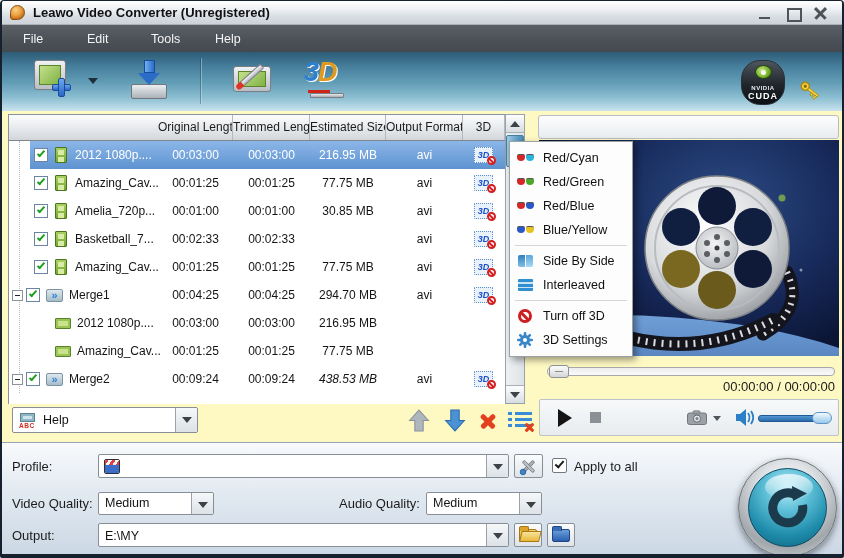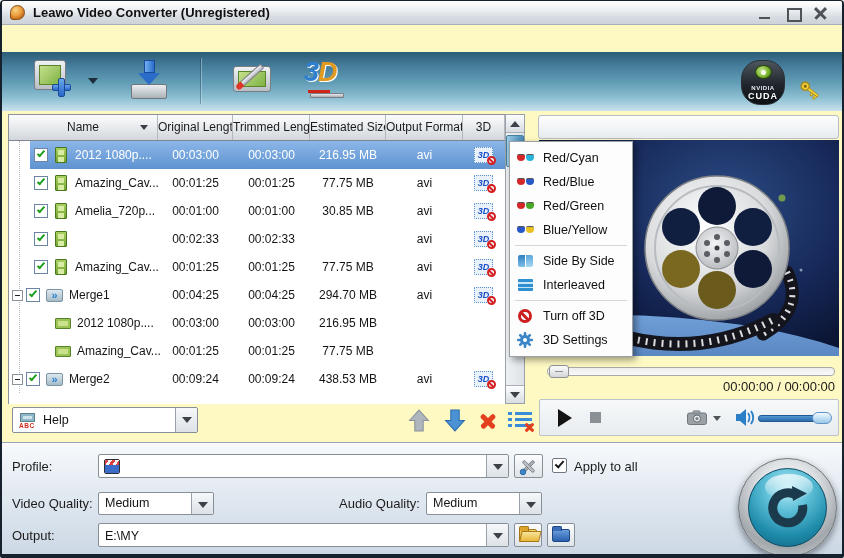--- a/index.html
+++ b/index.html
@@ -201,20 +201,26 @@
 <div class="window">
 
   <div class="titlebar">
     <div class="app-logo"></div>
     <div class="app-title">Leawo Video Converter (Unregistered)</div>
     <div class="win-btn wb-min"></div>
     <div class="win-btn wb-max"></div>
     <div class="win-btn wb-close"></div>
   </div>
 
+  <div class="menubar" id="menubar">
+      <div class="menu-item">File</div>
+      <div class="menu-item">Edit</div>
+      <div class="menu-item">Tools</div>
+      <div class="menu-item">Help</div>
+    </div>
 
   <div class="toolbar">
     <div class="tb-btn" style="left:32px;width:46px;">
       <div class="film-frame" style="left:0;top:2px;"></div>
       <div class="plus-ico" style="left:18px;top:20px;"></div>
     </div>
     <div class="dd-tri" style="left:86px;top:26px;"></div>
     <div class="tb-btn" style="left:126px;width:44px;">
       <div class="film-base" style="left:3px;top:26px;"></div>
       <div class="dl-arrow-stem" style="left:16px;top:2px;"></div>
@@ -240,21 +246,20 @@
         <circle cx="6" cy="12" r="4" fill="#f2d438" stroke="#a8881c" stroke-width="1.6"></circle>
         <circle cx="6" cy="12" r="1.6" fill="#8a6c14"></circle>
         <rect x="10" y="10.8" width="12" height="2.6" fill="#f2d438" stroke="#a8881c" stroke-width="0.8"></rect>
         <rect x="15" y="13" width="2" height="3" fill="#f2d438" stroke="#a8881c" stroke-width="0.8"></rect>
         <rect x="19" y="13" width="2" height="4" fill="#f2d438" stroke="#a8881c" stroke-width="0.8"></rect>
       </g>
     </svg>
   </div>
 
   <div class="thead" id="thead">
-      <div class="th-cell" style="left: 0px; width: 149px;">Name<div class="sort-tri"></div></div>
       <div class="th-cell" style="left: 149px; width: 75px;">Original Length</div>
       <div class="th-cell" style="left: 224px; width: 77px;">Trimmed Length</div>
       <div class="th-cell" style="left: 301px; width: 76px;">Estimated Size</div>
       <div class="th-cell" style="left: 377px; width: 77px;">Output Format</div>
       <div class="th-cell" style="left: 454px; width: 42px;">3D</div>
     </div>
 
   <div class="tbody" id="tbody">
     <div class="treeline"></div>
   <div class="t-row sel" style="top: 0px;">
@@ -287,20 +292,21 @@
           <div class="tick"></div>
         </div>
         <div class="filmv" style="left: 46px; z-index: 1;"></div>
         <div class="t-cell" style="left: 149px; width: 75px; z-index: 1;">00:01:00</div>
         <div class="t-cell" style="left: 224px; width: 77px; z-index: 1;">00:01:00</div>
         <div class="t-cell" style="left: 301px; width: 76px; z-index: 1;">30.85 MB</div>
         <div class="t-cell" style="left: 377px; width: 77px; z-index: 1;">avi</div>
         <div class="cell3d" style="left: 465px; z-index: 1;">3D<div class="no3d-mini"></div></div>
       </div>
       <div class="t-row" style="top: 84px;">
+        <div class="row-name" style="z-index: 1; left: 66px; width: 101px;">Basketball_7...</div>
         <div class="chk" style="left: 25px; z-index: 1;">
           <div class="tick"></div>
         </div>
         <div class="filmv" style="left: 46px; z-index: 1;"></div>
         <div class="t-cell" style="left: 149px; width: 75px; z-index: 1;">00:02:33</div>
         <div class="t-cell" style="left: 224px; width: 77px; z-index: 1;">00:02:33</div>
         <div class="t-cell" style="left: 377px; width: 77px; z-index: 1;">avi</div>
         <div class="cell3d" style="left: 465px; z-index: 1;">3D<div class="no3d-mini"></div></div>
       </div>
       <div class="t-row" style="top: 112px;">
@@ -344,21 +350,21 @@
       </div>
       <div class="t-row" style="top: 224px;">
         <div class="row-name" style="z-index: 1; left: 60px; width: 107px;">Merge2</div>
         <div class="expander" style="left: 3px; z-index: 1;"></div>
         <div class="chk" style="left: 17px; z-index: 1;">
           <div class="tick"></div>
         </div>
         <div class="mergeico" style="left: 37px; z-index: 1;">»</div>
         <div class="t-cell" style="left: 149px; width: 75px; z-index: 1;">00:09:24</div>
         <div class="t-cell" style="left: 224px; width: 77px; z-index: 1;">00:09:24</div>
-        <div class="t-cell" style="left: 301px; width: 76px; z-index: 1;">438.53 MB</div>
+        <div class="t-cell" style="left: 301px; width: 76px; z-index: 1; font-style: italic;">438.53 MB</div>
         <div class="t-cell" style="left: 377px; width: 77px; z-index: 1;">avi</div>
         <div class="cell3d" style="left: 465px; z-index: 1;">3D<div class="no3d-mini"></div></div>
       </div>
     </div>
 
   <div class="vscroll">
     <div class="vs-btn" style="top:0;">
         <div class="vs-tri-up"></div>
       </div>
     <div class="vs-thumb"></div>
@@ -421,30 +427,30 @@
       <div class="m-item">
         <div class="m-ico">
           <div class="lens l" style="background: rgb(212, 40, 40);"></div>
           <div class="lens r" style="background: rgb(42, 180, 220);"></div>
         </div>
         <span>Red/Cyan</span>
       </div>
       <div class="m-item">
         <div class="m-ico">
           <div class="lens l" style="background: rgb(212, 40, 40);"></div>
+          <div class="lens r" style="background: rgb(74, 168, 40);"></div>
+        </div>
+        <span>Red/Green</span>
+      </div>
+      <div class="m-item">
+        <div class="m-ico">
+          <div class="lens l" style="background: rgb(212, 40, 40);"></div>
           <div class="lens r" style="background: rgb(40, 88, 200);"></div>
         </div>
         <span>Red/Blue</span>
-      </div>
-      <div class="m-item">
-        <div class="m-ico">
-          <div class="lens l" style="background: rgb(212, 40, 40);"></div>
-          <div class="lens r" style="background: rgb(74, 168, 40);"></div>
-        </div>
-        <span>Red/Green</span>
       </div>
       <div class="m-item">
         <div class="m-ico">
           <div class="lens l" style="background: rgb(40, 88, 200);"></div>
           <div class="lens r" style="background: rgb(232, 192, 32);"></div>
         </div>
         <span>Blue/Yellow</span>
       </div>
       <div class="m-sep"></div>
       <div class="m-item">

